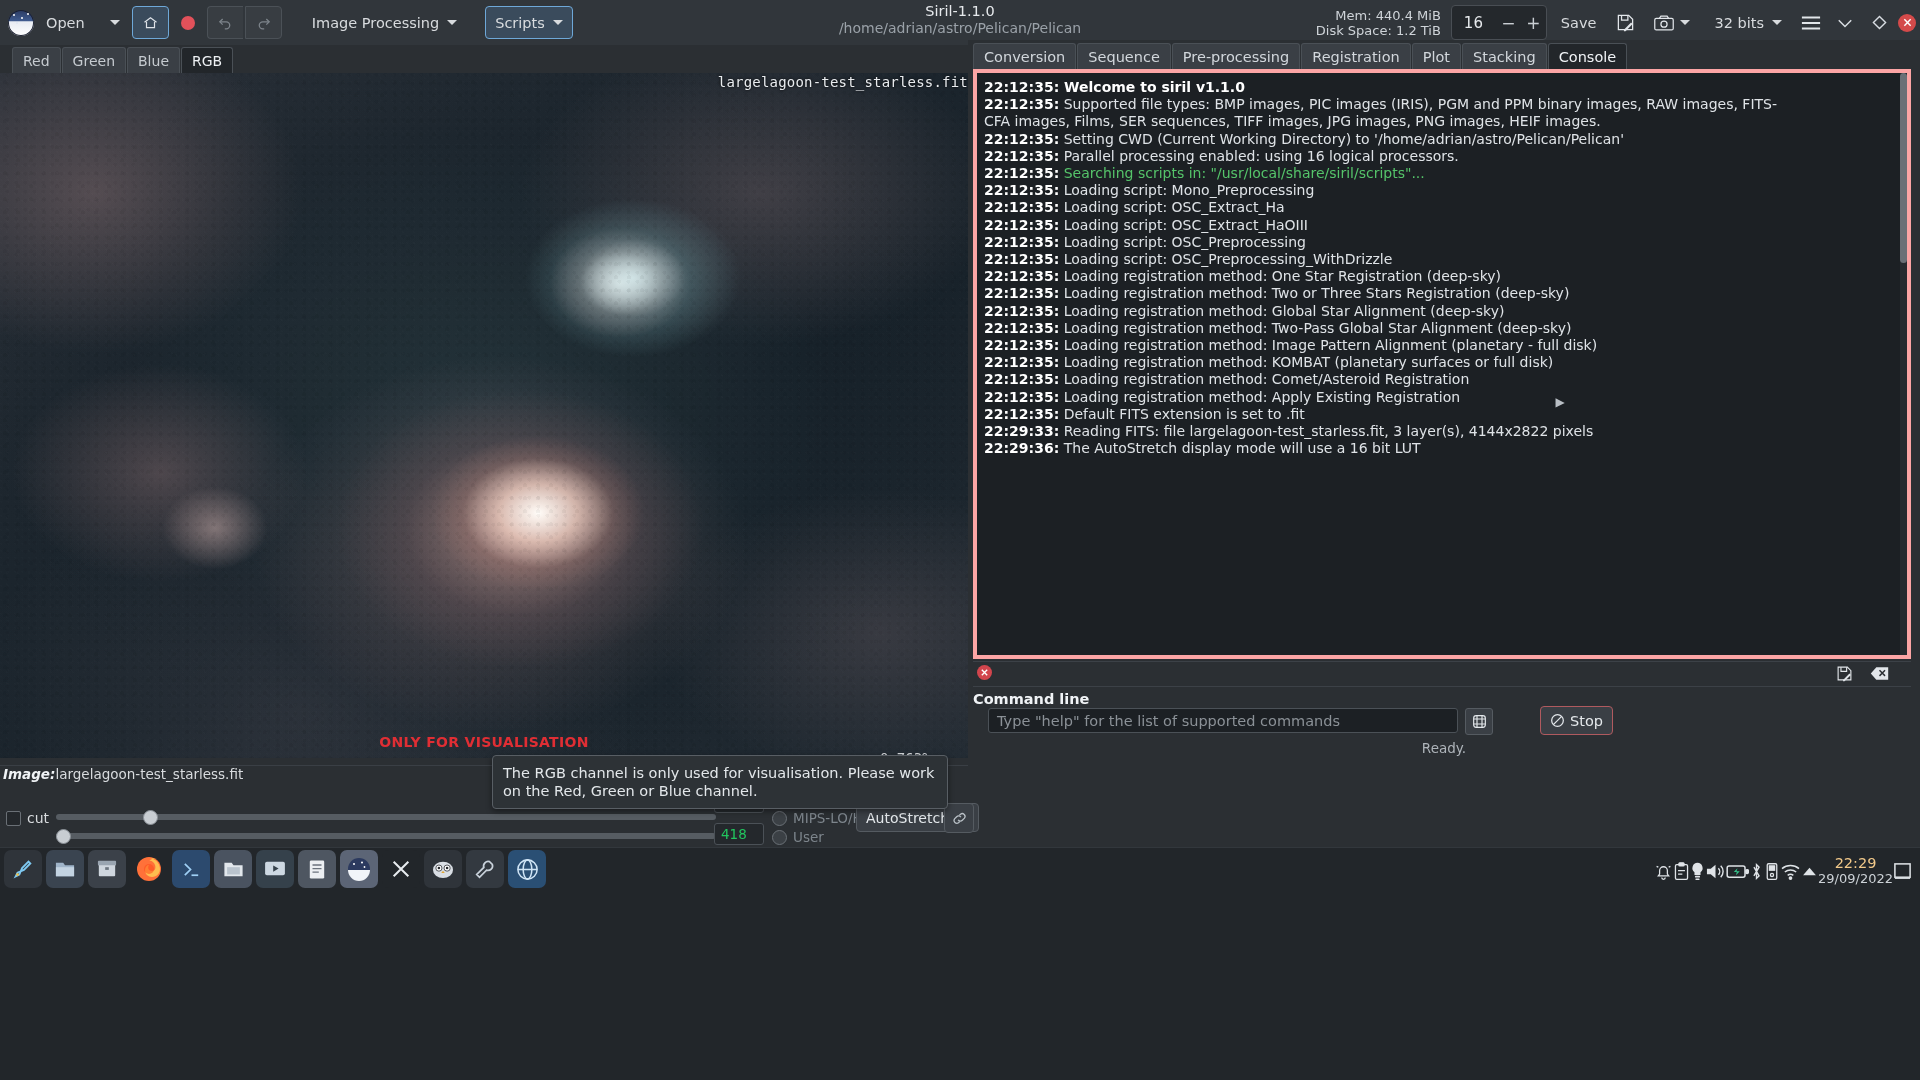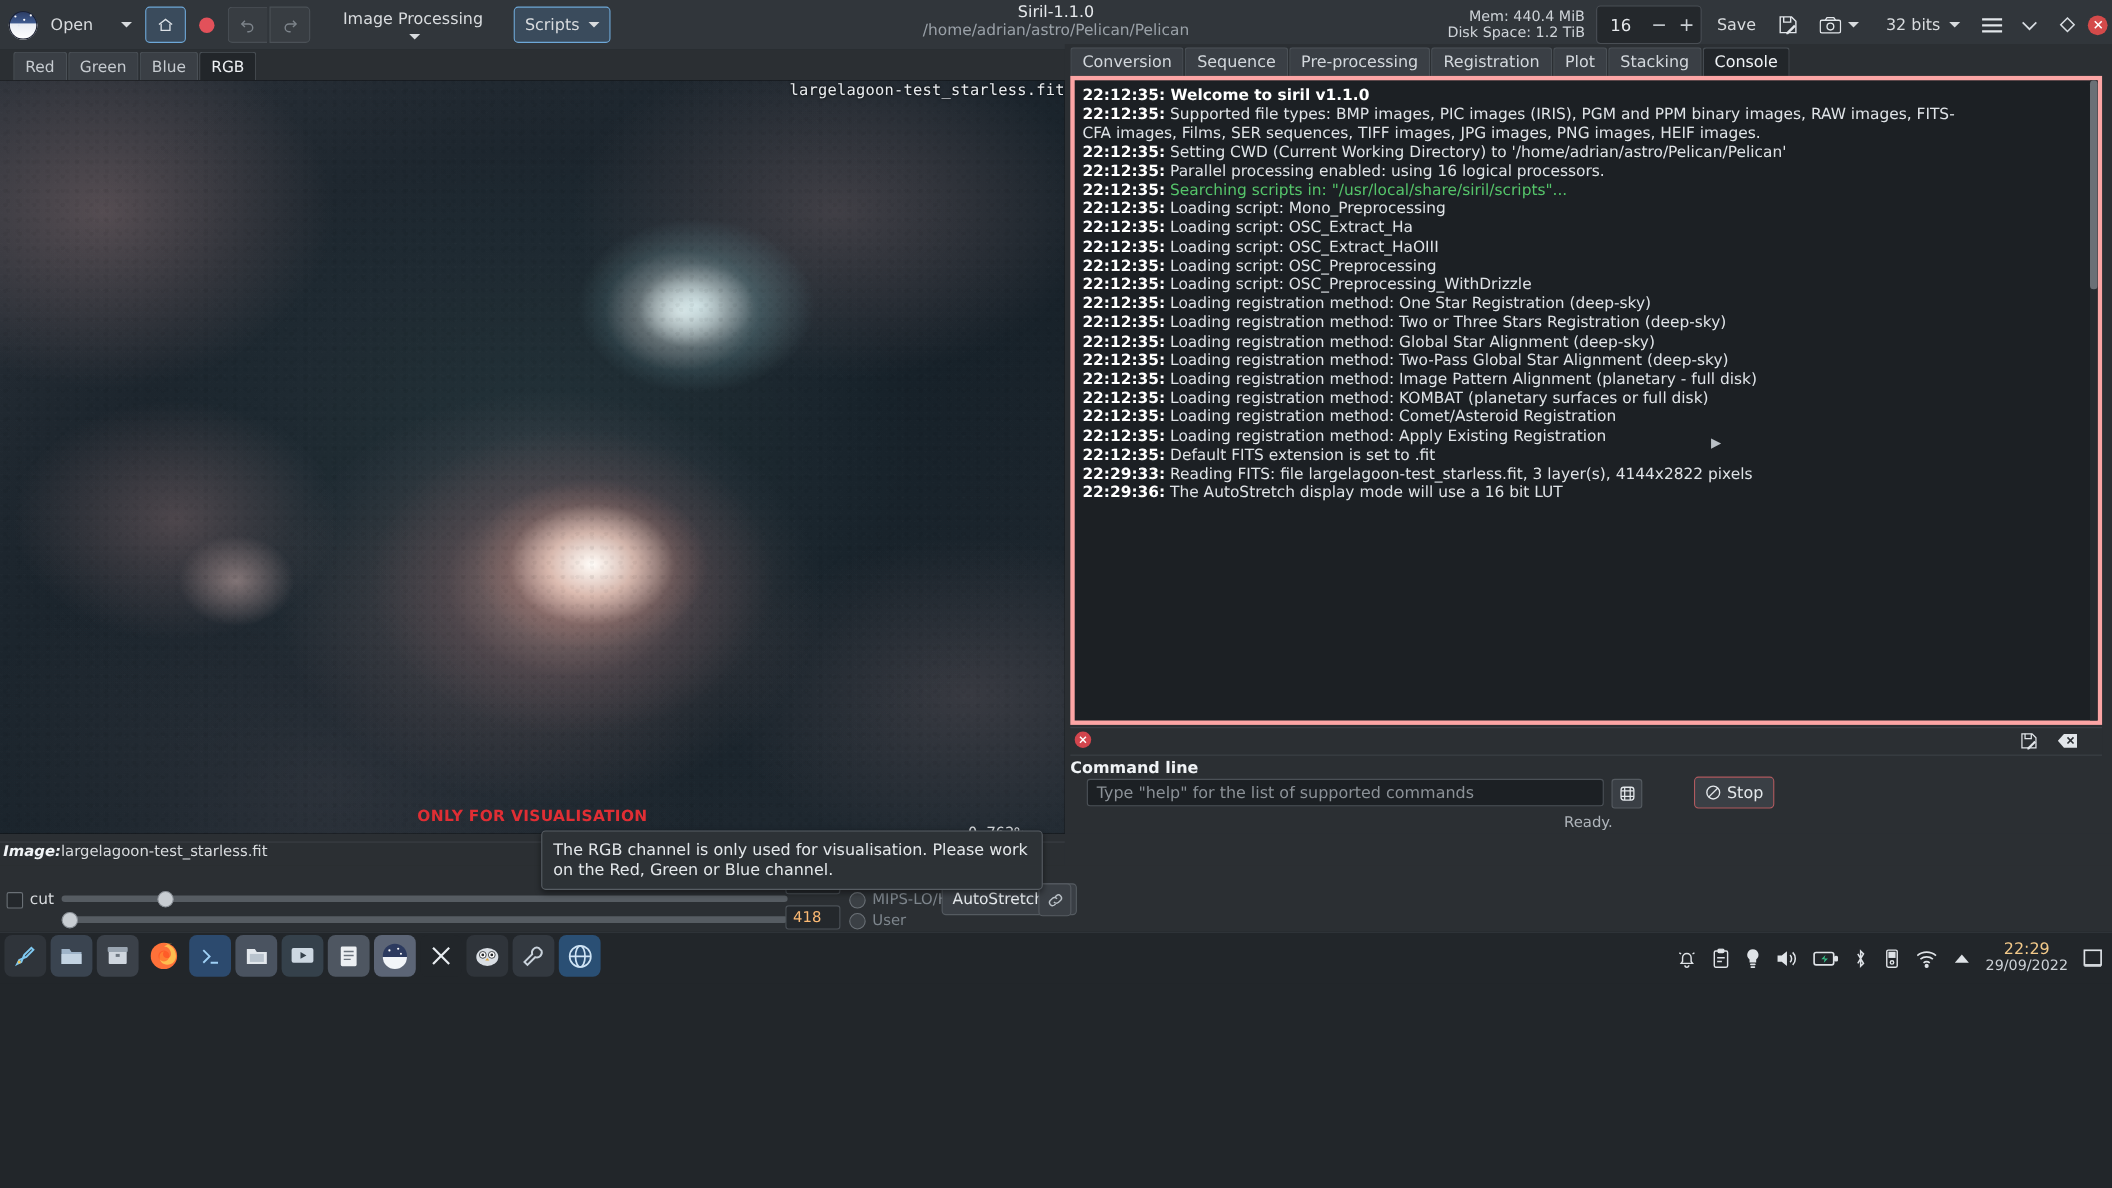--- a/index.html
+++ b/index.html
@@ -89,21 +89,21 @@
   .statusbar b{font-style:italic;color:#f0f3f6;}
   .pct{position:absolute;left:880px;top:750px;font-family:"DejaVu Sans Mono","Liberation Mono",monospace;
       font-size:14px;color:#d8dbde;}
 
   .bottom{position:absolute;left:0;top:787px;width:1920px;height:60px;background:#2b2f33;}
   .cut-row{position:absolute;left:6px;top:23px;display:flex;align-items:center;gap:6px;font-size:14px;color:#d8dbde;}
   .chk{width:13px;height:13px;border:1px solid #6a7076;border-radius:2px;background:#24282c;}
   .slider{position:absolute;height:6px;border-radius:3px;background:#565c62;}
   .sl-knob{position:absolute;width:13px;height:13px;border-radius:50%;background:#c8cdd2;border:1px solid #8a9097;}
   .numbox{position:absolute;width:50px;height:22px;background:#24282c;border:1px solid #4b5157;border-radius:3px;
-      color:#fdba74;font-size:13.5px;display:flex;align-items:center;padding-left:6px;box-sizing:border-box;}
+      color:#22c55e;font-size:13.5px;display:flex;align-items:center;padding-left:6px;box-sizing:border-box;}
   .radio-row{position:absolute;display:flex;align-items:center;gap:6px;font-size:13.5px;color:#7d858c;}
   .radio{width:13px;height:13px;border-radius:50%;border:1px solid #6a7076;background:#3b4045;}
   .radio.on{background:#4a5d70;box-shadow:inset 0 0 0 3px #2b2f33,inset 0 0 0 6px #5f7f9c;border-color:#6f8aa3;}
   .combo{position:absolute;height:27px;background:#3a3f45;border:1px solid #555b61;border-radius:4px;
       display:flex;align-items:center;gap:7px;padding:0 9px;font-size:14px;color:#e4e8eb;}
   .sqbtn{position:absolute;width:28px;height:28px;border:1px solid #555b61;border-radius:4px;background:#3a3f45;
       display:flex;align-items:center;justify-content:center;}
 
   
   .rpanel{position:absolute;left:968px;top:40px;width:952px;height:718px;background:#2b2f33;}
@@ -133,21 +133,21 @@
   .stopbtn{position:absolute;left:528px;top:666px;height:27px;border:1px solid #b05a5f;border-radius:4px;background:#3a3f45;
       display:flex;align-items:center;gap:5px;padding:0 9px;font-size:14.5px;color:#e4e8eb;margin-left:44px;}
   .ready{position:absolute;left:0;top:700px;width:952px;text-align:center;font-size:13.5px;color:#aeb4ba;}
   .panel-arrow{position:absolute;left:1554px;top:394px;width:12px;height:16px;display:flex;align-items:center;justify-content:center;color:#b9bfc5;font-size:12px;}
 
   
   .taskbar{position:absolute;left:0;top:847px;width:1920px;height:233px;background:#22262a;}
   .taskbar-inner{position:absolute;left:0;top:0;width:1920px;height:46px;background:#22262a;border-top:1px solid #32373c;}
   .tk-left{position:absolute;left:4px;top:2px;display:flex;align-items:center;gap:4px;}
   .tkapp{width:38px;height:38px;border-radius:7px;display:flex;align-items:center;justify-content:center;font-size:17px;}
-  .tk-right{position:absolute;right:8px;top:0;height:46px;display:flex;align-items:center;gap:13px;}
+  .tk-right{position:absolute;right:8px;top:0;height:46px;display:flex;align-items:center;}
   .tray-clock{text-align:center;line-height:15px;}
   .tray-clock .ck{font-size:14.5px;color:#f2c98a;}
   .tray-clock .dt{font-size:13px;color:#cdd2d7;}
   .tray-ico{display:flex;align-items:center;justify-content:center;color:#dfe3e7;}
 </style>
 </head>
 <body>
 
 <div class="app">
 
@@ -175,21 +175,21 @@
           <path d="M8 7L4 11l4 4"></path>
             <path d="M4 11h9a5 5 0 0 1 0 10h-2"></path>
         </svg>
       </div>
       <div class="tb-btn framed" style="border-top-left-radius:0;border-bottom-left-radius:0;">
         <svg width="17" height="17" viewBox="0 0 24 24" fill="none" stroke="#7d848b" stroke-width="1.8">
           <path d="M16 7l4 4-4 4"></path>
             <path d="M20 11h-9a5 5 0 0 0 0 10h2"></path>
         </svg>
       </div>
-      <div class="tb-btn tb-flat" style="margin-left:18px;flex-direction:column;">
+      <div class="tb-btn tb-flat" style="margin-left:18px;">
         <span>Image Processing</span>
         <span class="caret"></span>
       </div>
       <div class="tb-btn active" style="margin-left:16px;">
         <span>Scripts</span>
         <span class="caret"></span>
       </div>
     </div>
 
     <div class="hdr-title">

